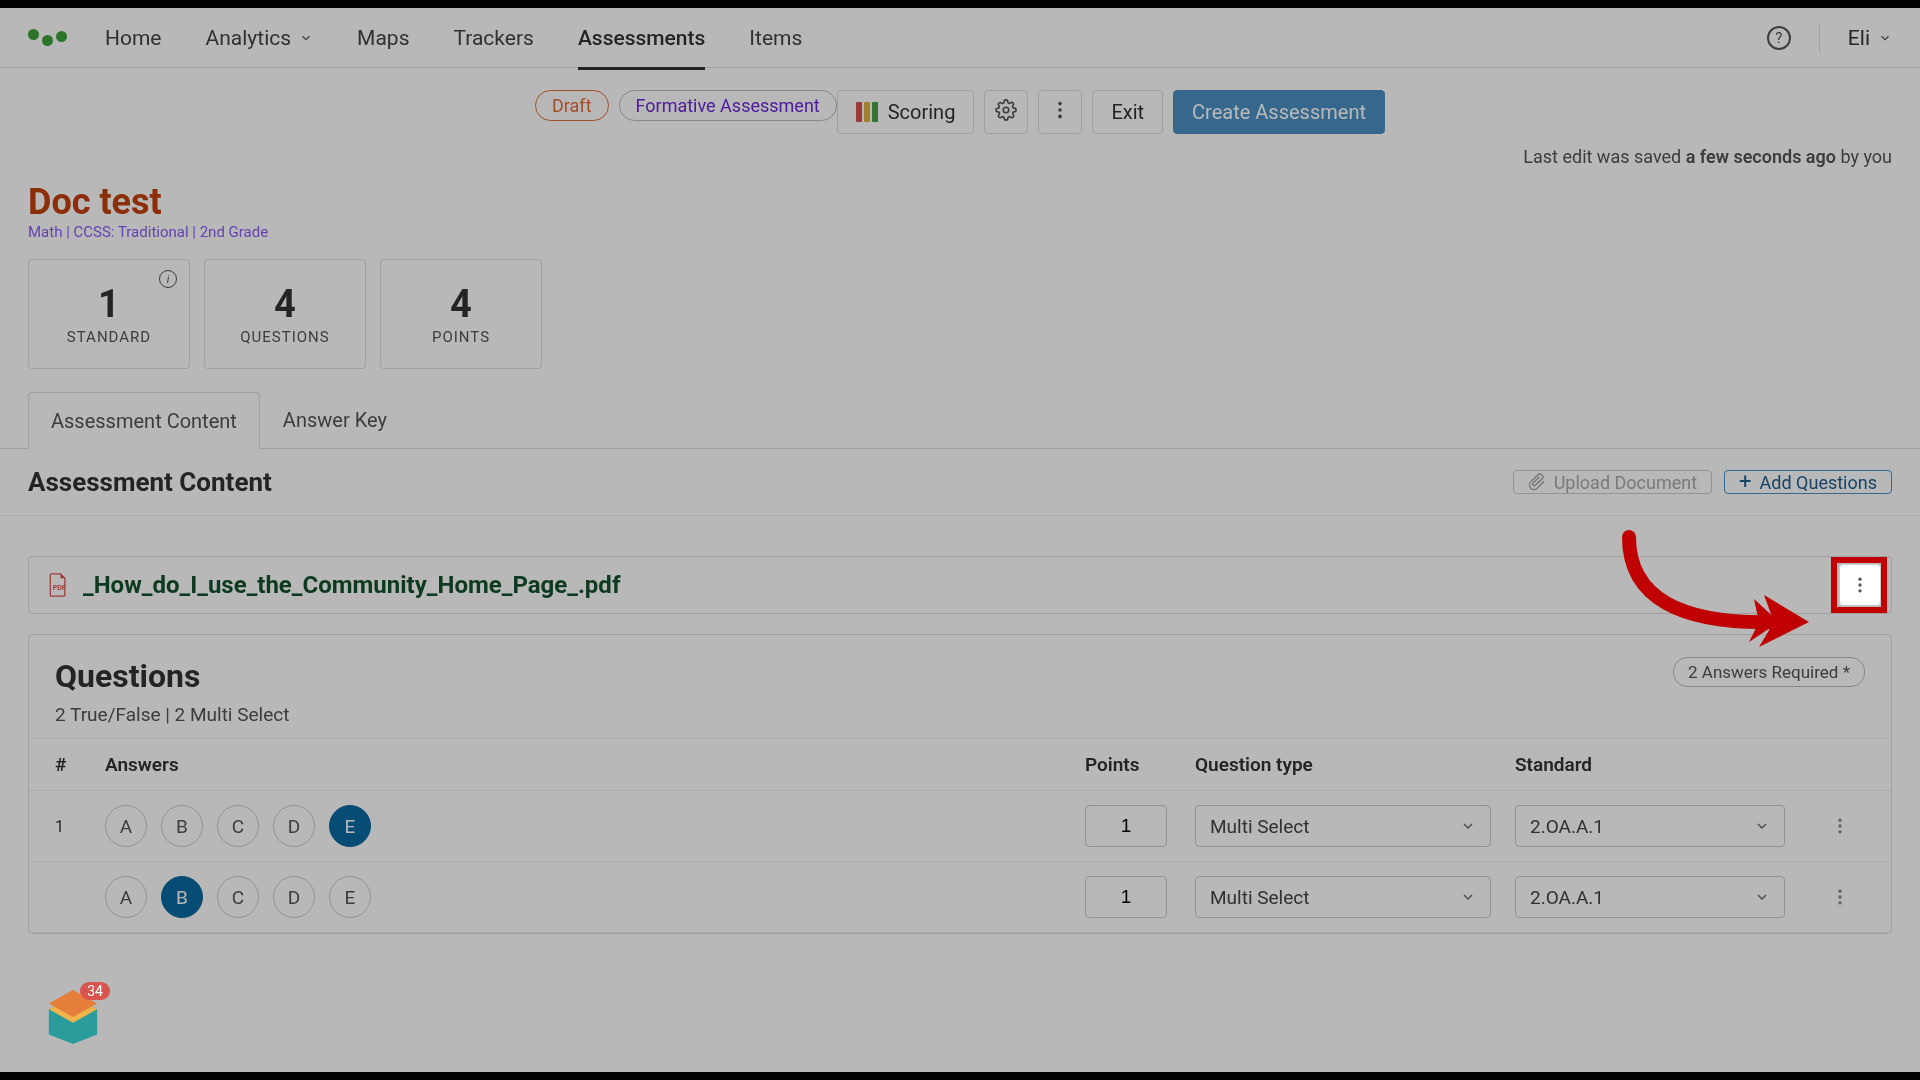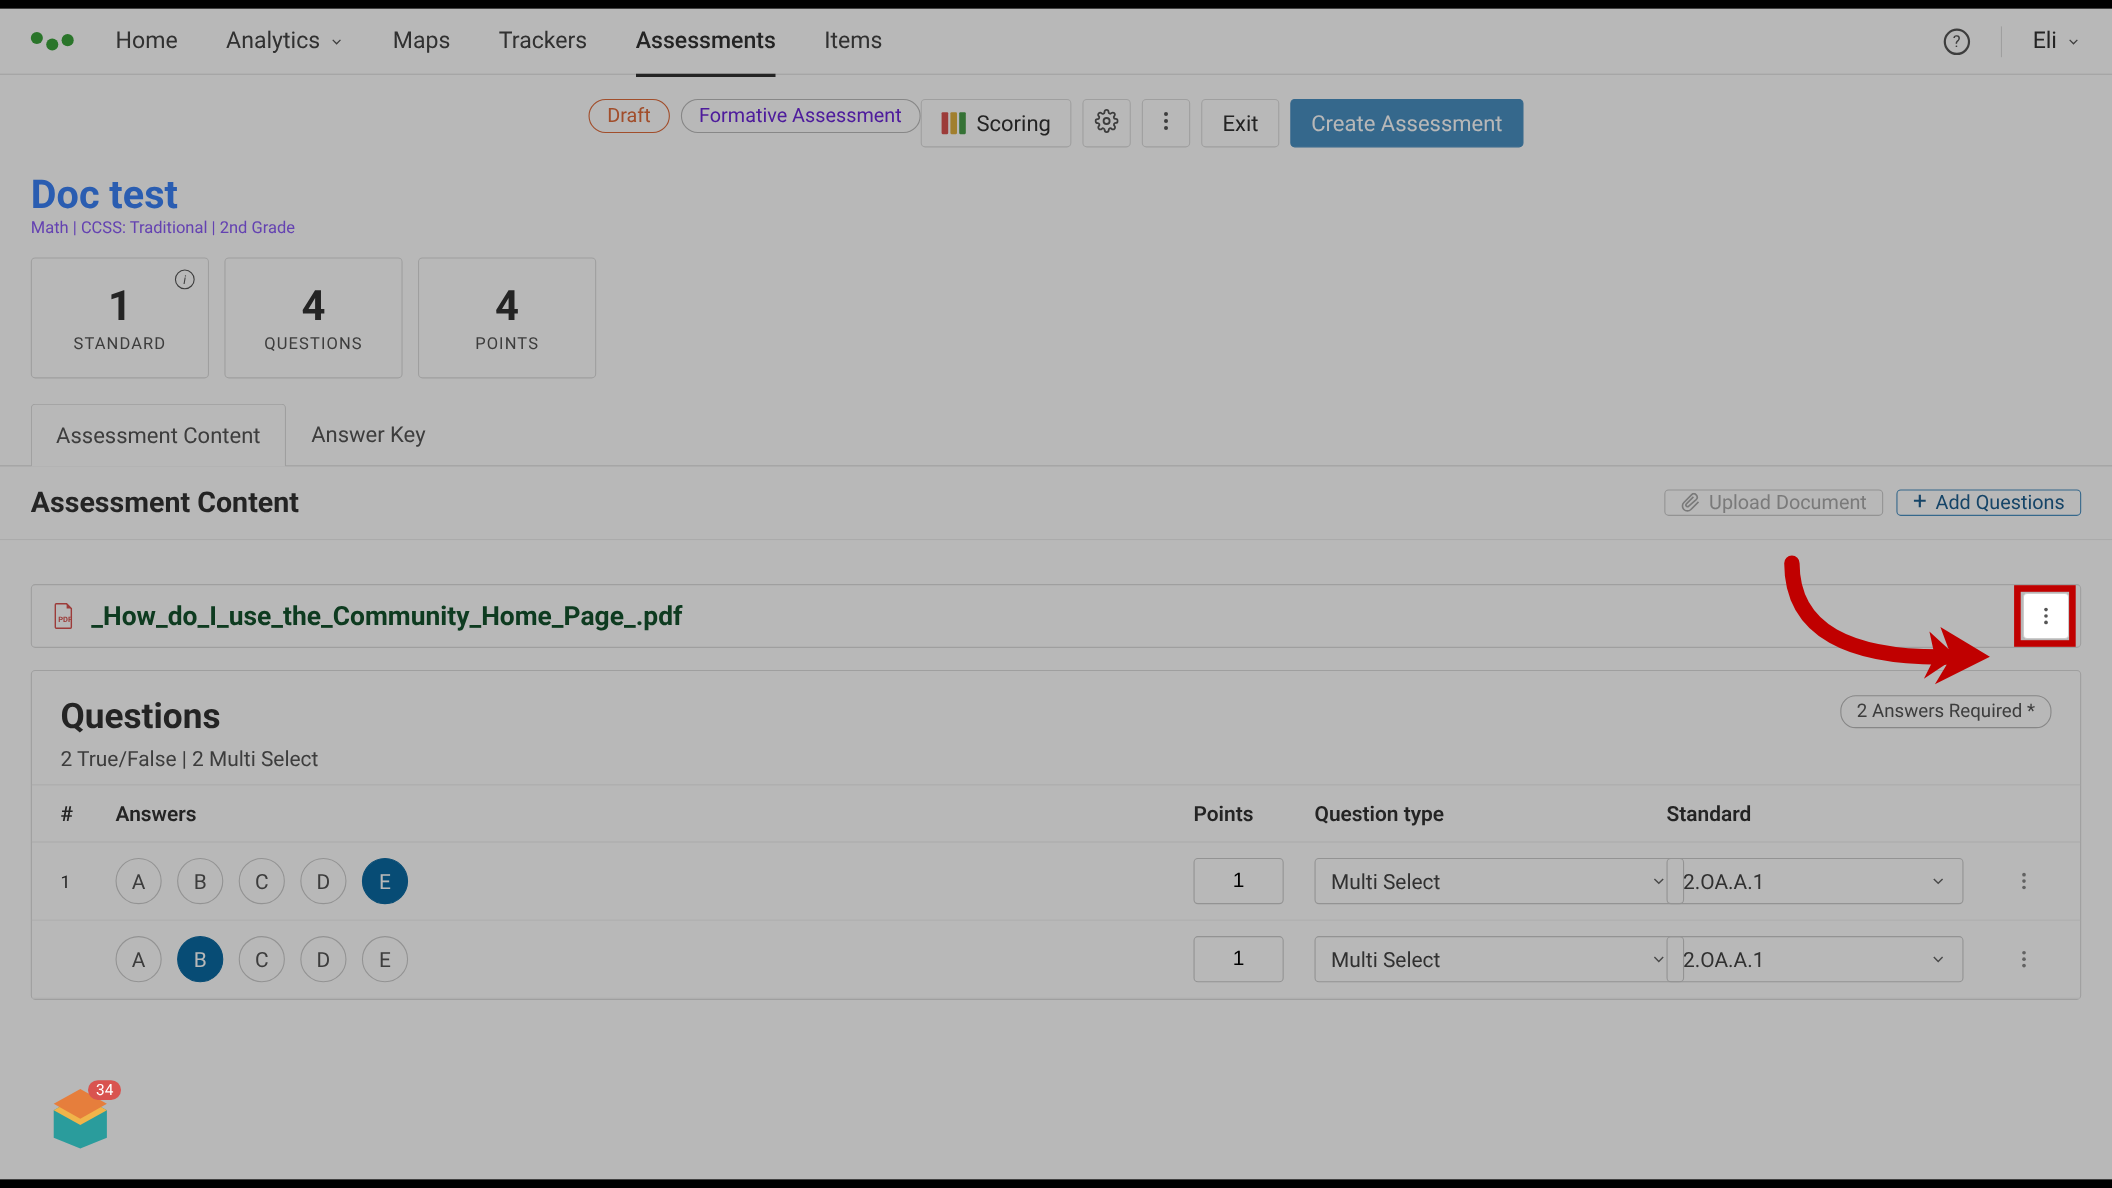--- a/index.html
+++ b/index.html
@@ -45,21 +45,21 @@
 .sb-y { background:#e0b040; }
 .sb-g { background:#4a9e4a; }
 .btn.icon-only { padding:0; width:44px; justify-content:center; }
 .gear-ic svg, .vdots-ic svg { width:22px; height:22px; }
 .btn.primary { background:#4a90c2; color:#fff; border-color:#4a90c2; }
 .saved-text { text-align:right; padding:4px 28px 0 0; font-size:18px; color:#555; }
 .saved-text b { font-weight:600; }
 
 
 .title-area { padding:14px 28px 18px 28px; }
-.title-area h1 { font-size:36px; font-weight:700; color:#3b82f6; }
+.title-area h1 { font-size:36px; font-weight:700; color:#c2410c; }
 .meta { font-size:15px; color:#8b5cf6; margin-top:0; }
 
 
 .stats { display:flex; gap:14px; padding:0 28px 22px 28px; }
 .stat { border:1px solid #ddd; border-radius:4px; width:162px; height:110px; display:flex; flex-direction:column; align-items:center; justify-content:center; position:relative; }
 .stat .num { font-size:38px; font-weight:700; color:#333; }
 .stat .lbl { font-size:15px; letter-spacing:1px; color:#555; margin-top:2px; }
 .info-ic { position:absolute; top:10px; right:12px; width:18px; height:18px; border:1.5px solid #555; border-radius:50%; font-size:11px; font-style:italic; display:flex; align-items:center; justify-content:center; color:#555; }
 
 
@@ -101,21 +101,21 @@
 .col-type { width:320px; }
 .col-std { width:300px; }
 .col-menu { width:50px; }
 
 .trow { display:flex; align-items:center; padding:14px 26px; border-bottom:1px solid #f2f2f2; }
 .bubbles { display:flex; gap:14px; }
 .bubble { width:42px; height:42px; border-radius:50%; border:1.5px solid #ccc; display:flex; align-items:center; justify-content:center; font-size:19px; color:#555; cursor:pointer; }
 .bubble.sel { background:#0b6aa2; color:#fff; border-color:#0b6aa2; }
 .pts-in { width:82px; height:42px; border:1px solid #ccc; border-radius:4px; text-align:center; font-size:19px; }
 .sel-box { height:42px; border:1px solid #ccc; border-radius:4px; display:flex; align-items:center; justify-content:space-between; padding:0 14px; font-size:19px; color:#444; cursor:pointer; }
-.sel-type { width:336px; }
+.sel-type { width:296px; }
 .sel-std { width:270px; }
 .row-menu { width:50px; display:flex; justify-content:center; cursor:pointer; }
 
 
 .widget { position:absolute; left:44px; bottom:26px; width:58px; height:58px; z-index:55; }
 .widget svg { width:58px; height:58px; }
 .widget-badge { position:absolute; top:-6px; right:-8px; background:#d9534f; color:#fff; font-size:14px; border-radius:10px; padding:1px 7px; }
 </style>
 </head>
 <body>
@@ -179,20 +179,23 @@
       <div class="btn icon-only">
         <span class="vdots-ic"><svg viewBox="0 0 24 24" fill="#555">
               <circle cx="12" cy="5" r="2"></circle>
               <circle cx="12" cy="12" r="2"></circle>
               <circle cx="12" cy="19" r="2"></circle>
             </svg></span>
       </div>
       <div class="btn">Exit</div>
       <div class="btn primary">Create Assessment</div>
     </div>
+  </div>
+  <div class="saved-text">
+    <span>Last edit was saved </span><b>a few seconds ago</b><span> by you</span>
   </div>
 
   <div class="title-area">
     <h1>Doc test</h1>
     <div class="meta">Math  |  CCSS: Traditional  |  2nd Grade</div>
   </div>
 
   <div class="stats" id="stats">
       <div class="stat">
         <div class="info-ic">i</div>

